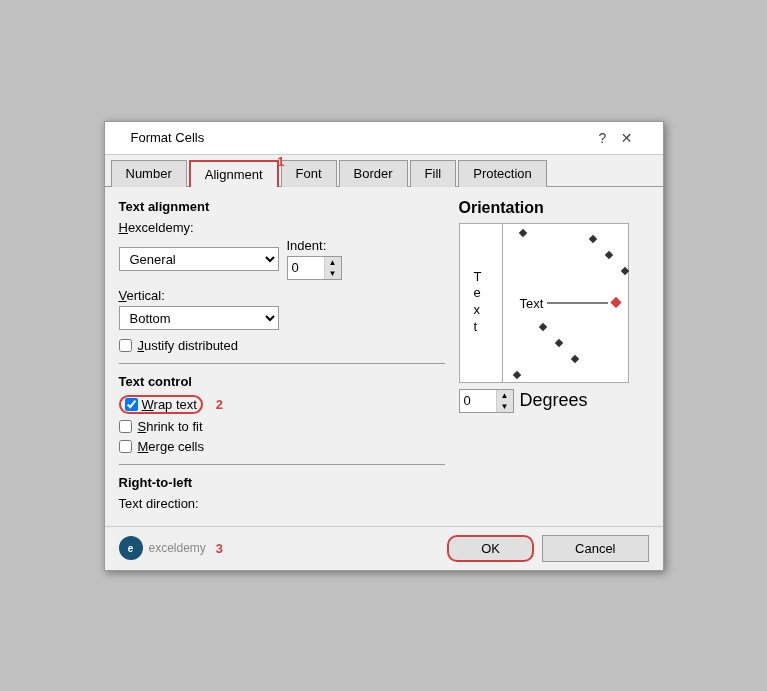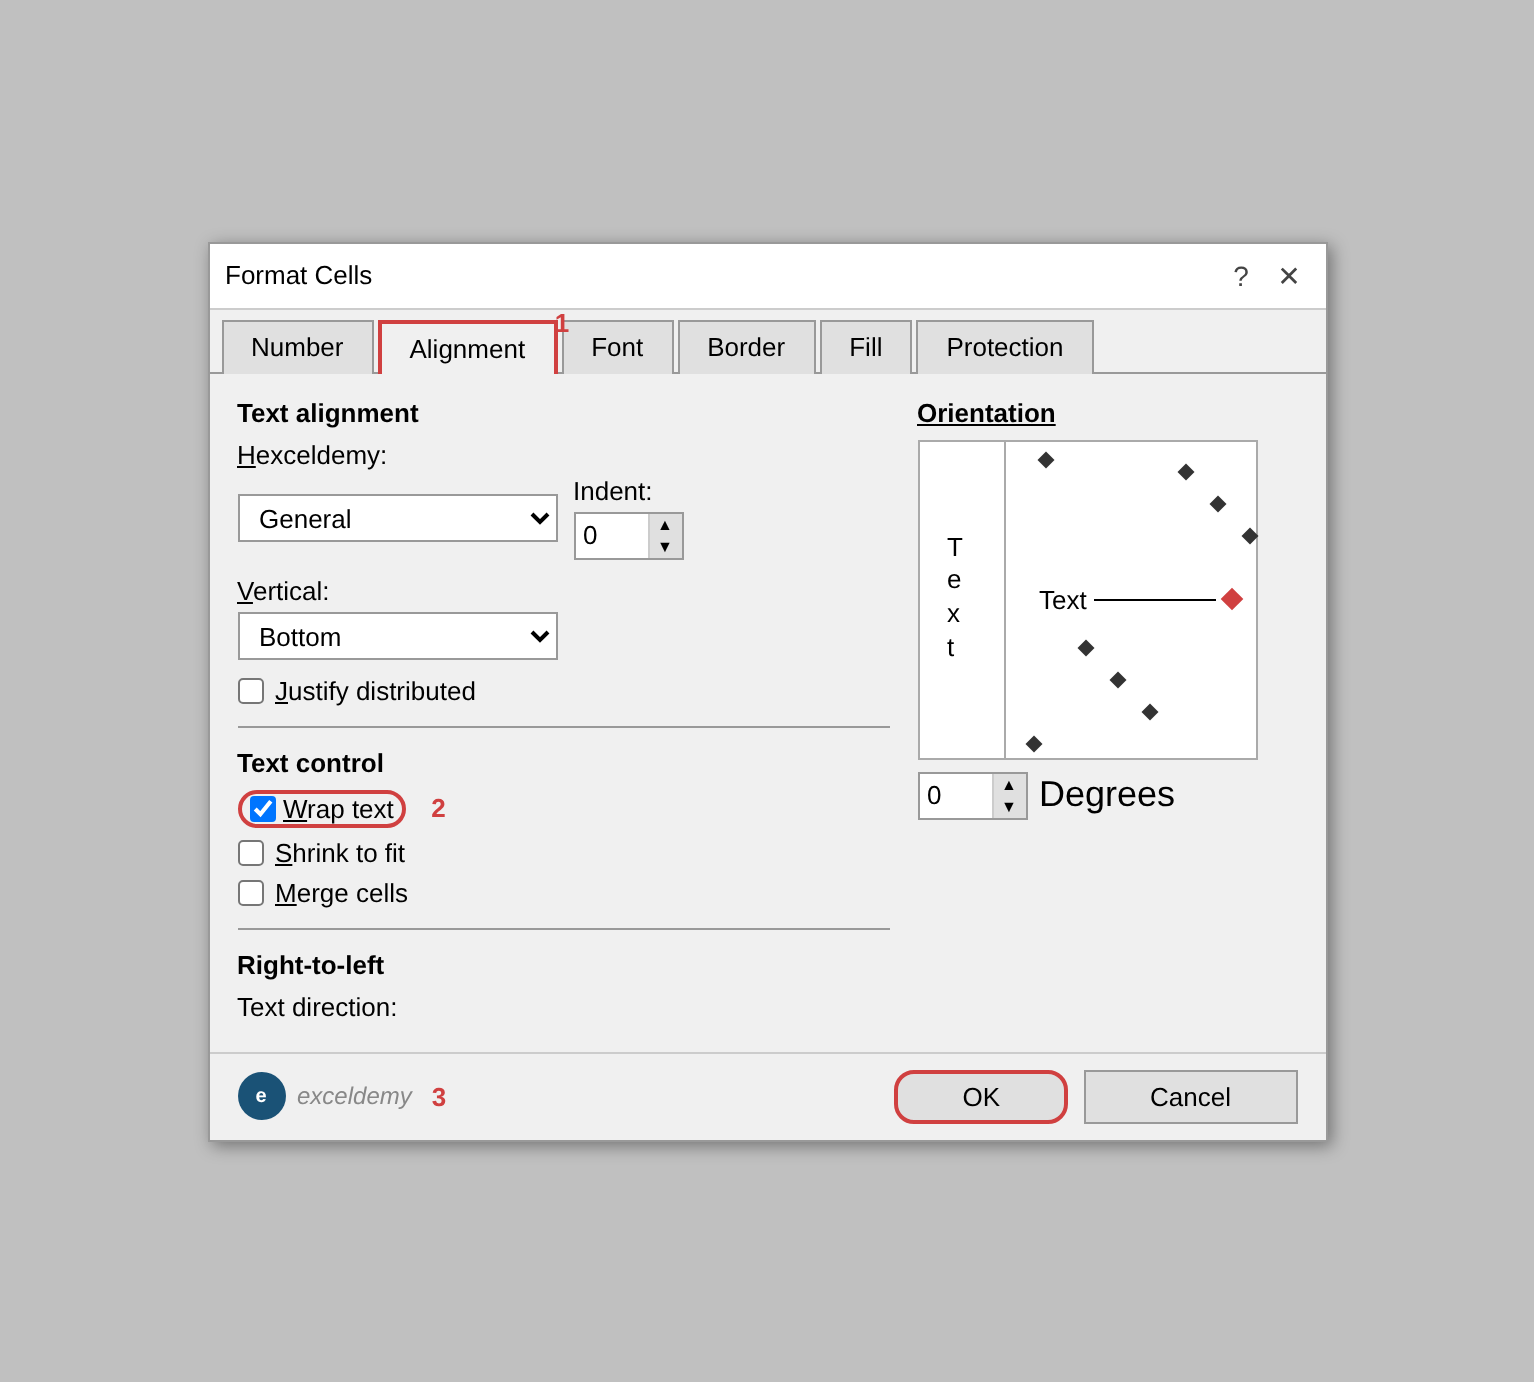--- a/index.html
+++ b/index.html
@@ -16,21 +16,21 @@
       width: 560px;
       background: #f0f0f0;
       border: 1px solid #999;
       box-shadow: 2px 2px 8px rgba(0,0,0,0.4);
       display: flex;
       flex-direction: column;
     }
     .title-bar {
       background: #fff;
       border-bottom: 1px solid #ccc;
-      padding: 6px 8px;
+      padding: 6px 26px;
       display: flex;
       align-items: center;
       justify-content: space-between;
     }
     .title-bar-title {
       font-size: 13px;
       font-weight: 400;
     }
     .title-bar-buttons {
       display: flex;
@@ -200,23 +200,22 @@
       top: 50%;
       transform: translateY(-50%);
       color: #d04040;
       font-size: 13px;
       font-weight: bold;
     }
 
     
     .orientation-label {
       font-weight: 600;
-      font-size: 13px;
+      font-size: 16px;
       margin-bottom: 6px;
-      text-decoration: underline;
     }
     .orientation-box {
       border: 1px solid #aaa;
       background: #fff;
       width: 170px;
       height: 160px;
       position: relative;
       display: flex;
       align-items: center;
       justify-content: center;
@@ -461,21 +460,21 @@
         </div>
         <span class="degrees-label">Degrees</span>
       </div>
     </div>
 
   </div>
 
   <div class="bottom-bar">
     <div style="display:flex;align-items:center;">
       <div class="watermark-logo">e</div>
-      <span class="watermark-text" style="margin-left:6px;font-style:italic;">exceldemy</span>
+      <span class="watermark-text" style="margin-left:6px;">exceldemy</span>
       <span class="watermark-number-3">3</span>
     </div>
     <div class="button-group">
       <button class="btn ok-btn">OK</button>
       <button class="btn">Cancel</button>
     </div>
   </div>
 
 </div>
 

